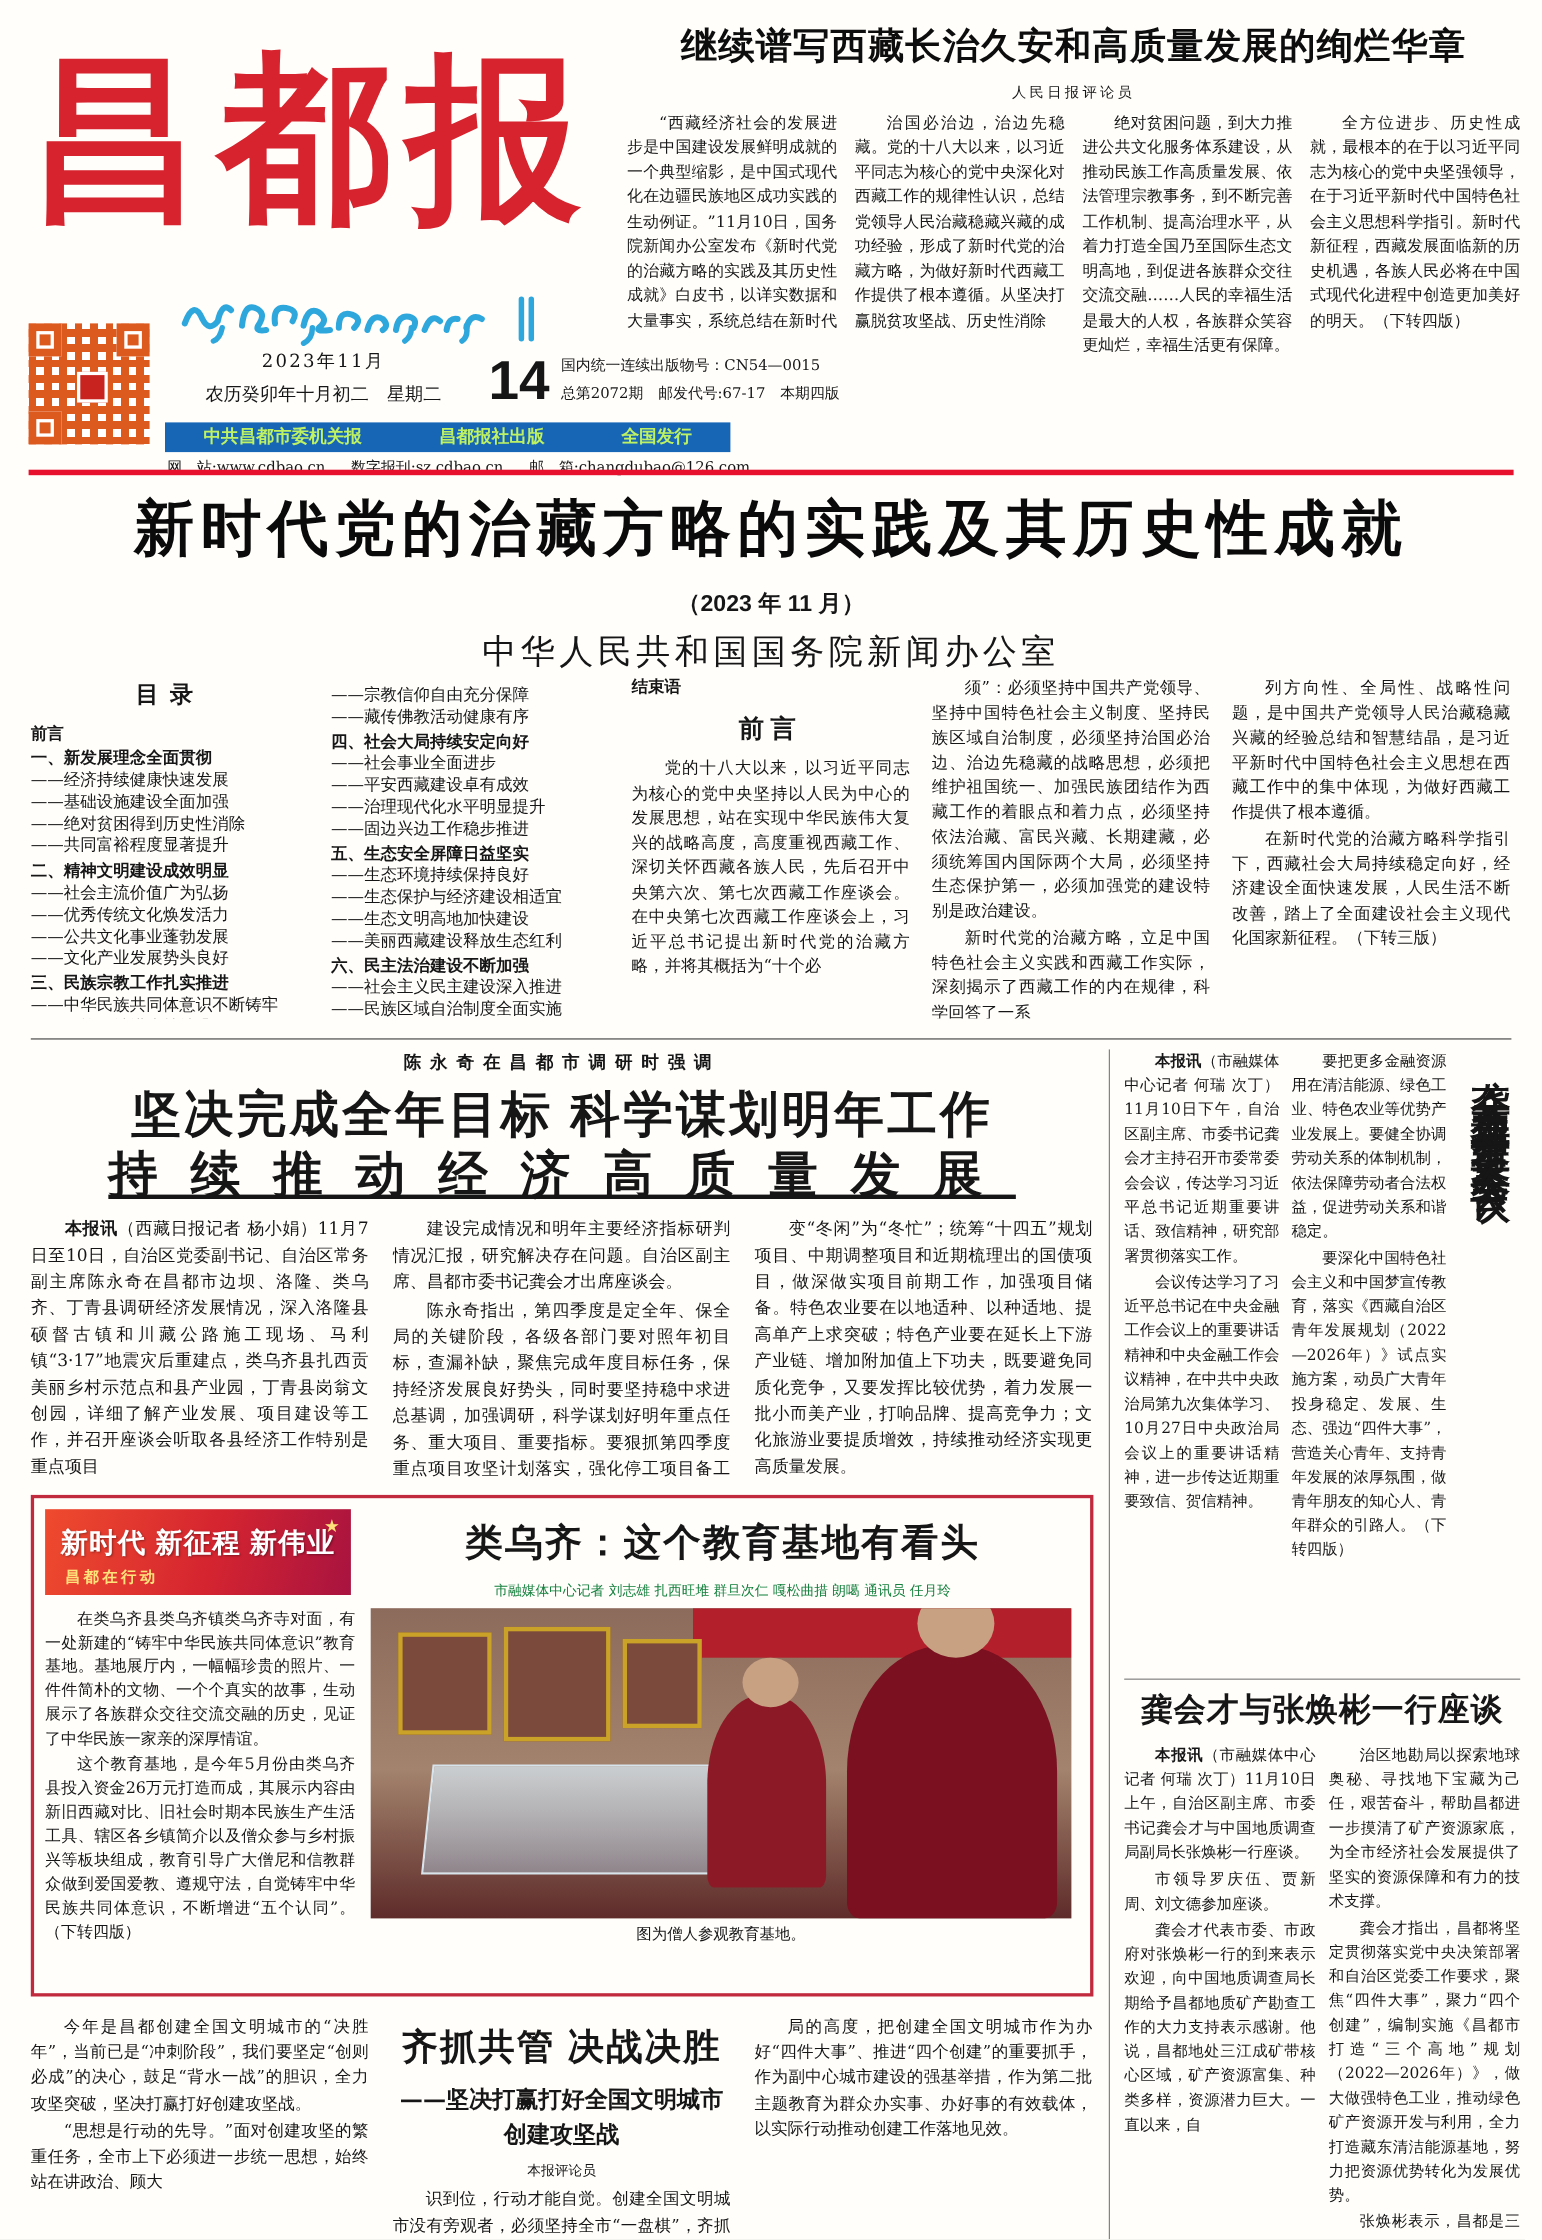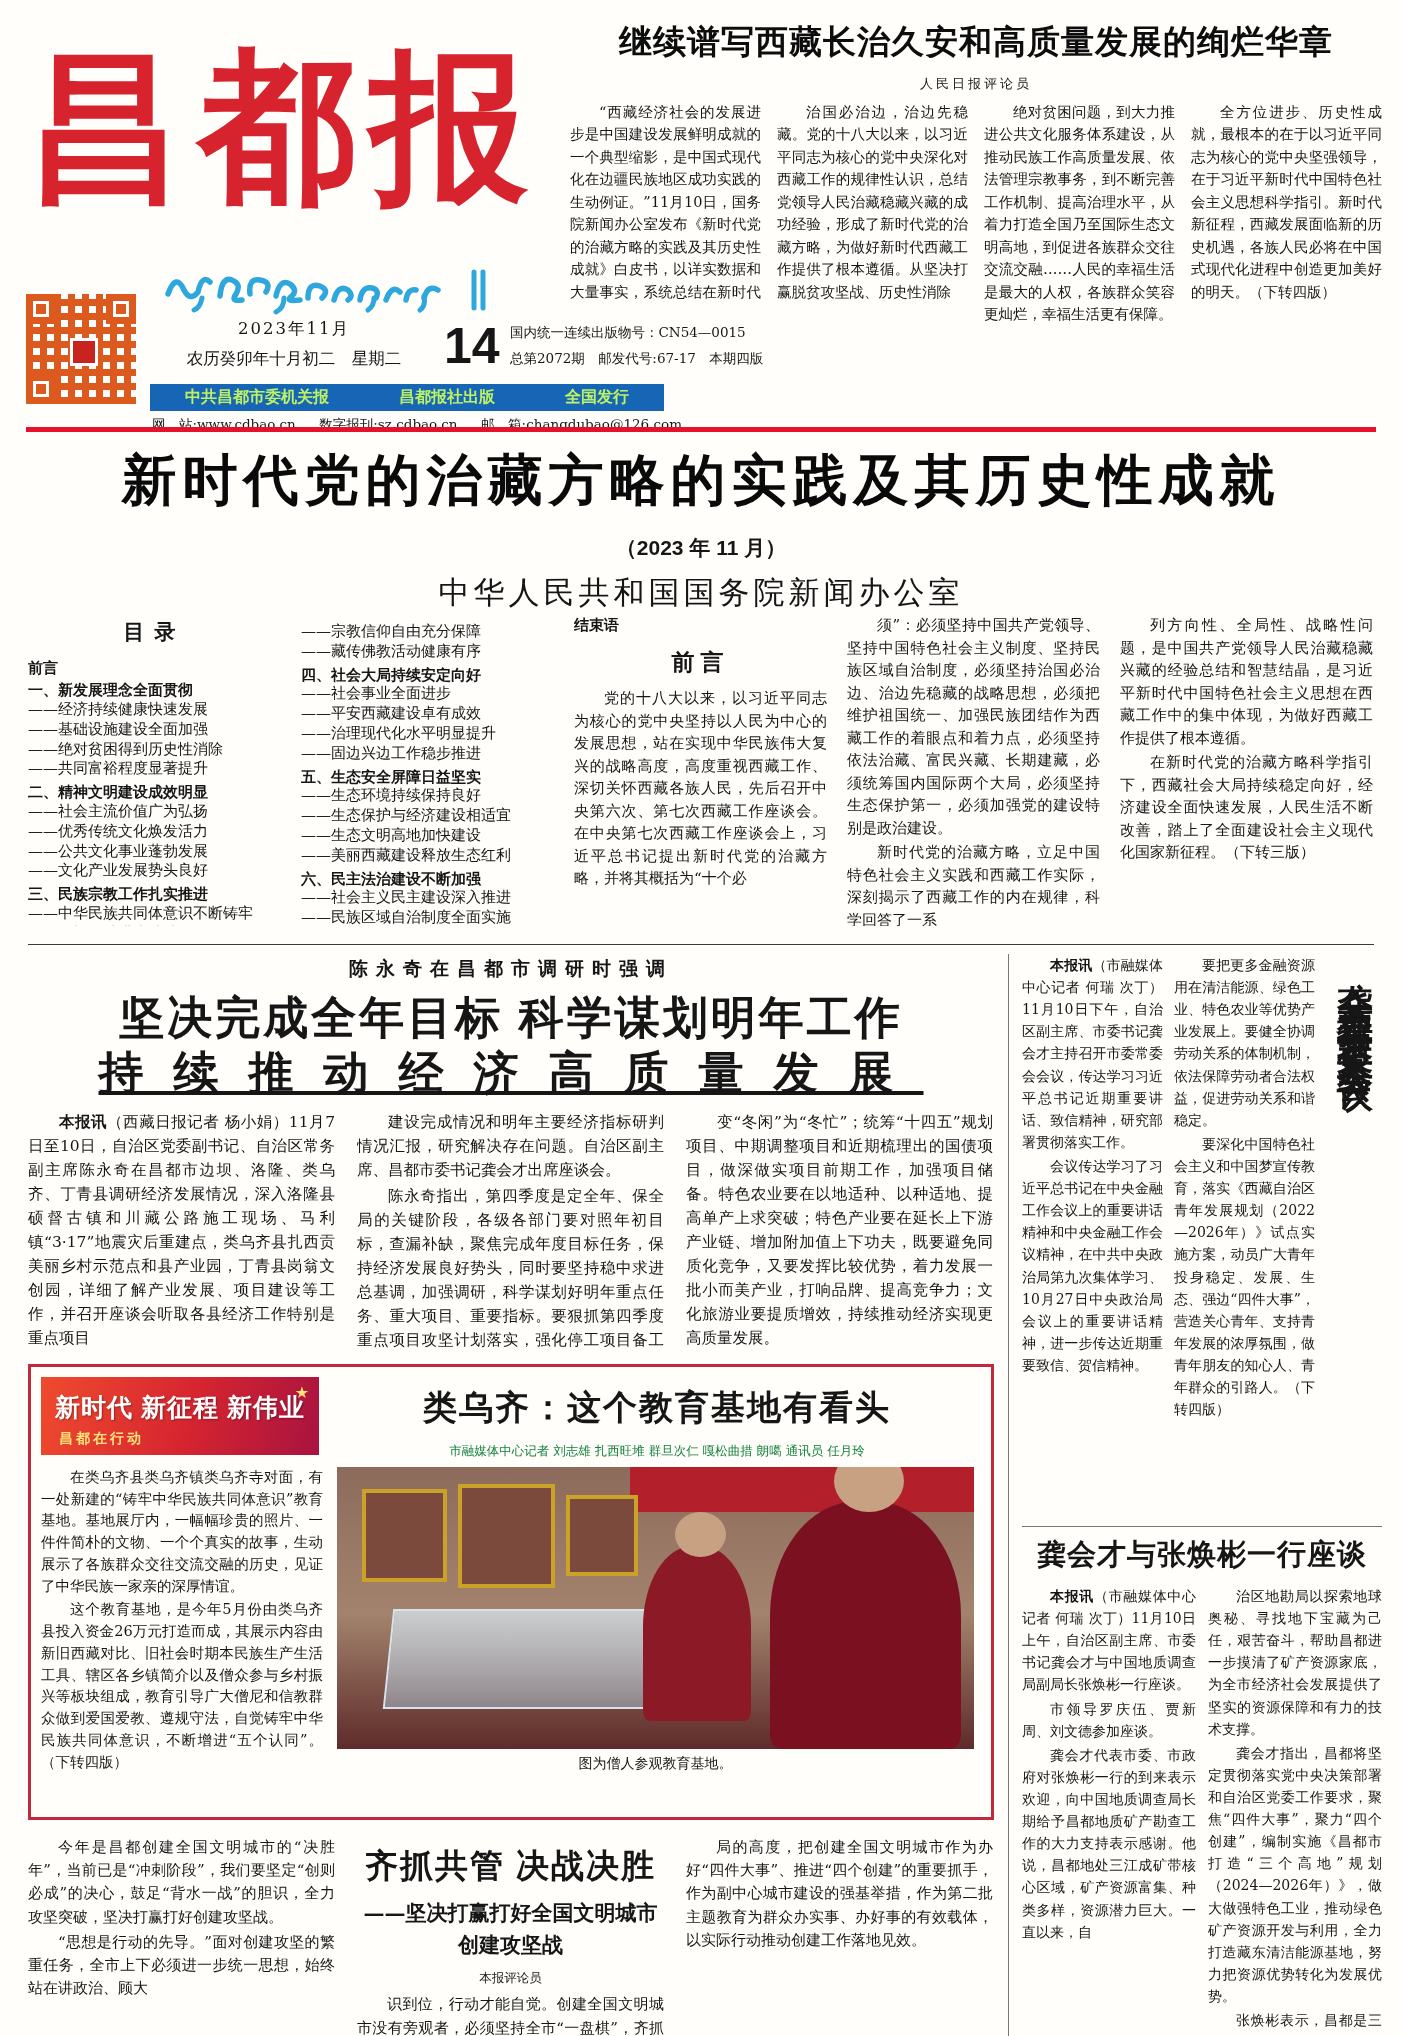--- a/index.html
+++ b/index.html
@@ -50,21 +50,21 @@
   .toc-title{text-align:center;font-weight:bold;font-size:21px;letter-spacing:10px;margin:2px 0 10px 0;}
   .toc p{text-indent:0;margin:0;line-height:1.32;font-size:15px;white-space:nowrap;}
   .toc p.toc-head{font-weight:bold;font-family:"Liberation Sans","DejaVu Sans",sans-serif;margin-top:3px;}
   .endword{font-weight:bold;font-family:"Liberation Sans","DejaVu Sans",sans-serif;font-size:15px;text-indent:0;}
   .preface-h{text-align:center;font-weight:bold;font-size:23px;margin:8px 0 8px 0;letter-spacing:6px;}
 
   .thinrule{left:28px;top:944px;width:1346px;height:1px;background:#3a3a3a;}
 
   
   .band-l{left:28px;top:954px;width:966px;}
-  .kicker{text-align:center;font-weight:bold;font-size:19px;letter-spacing:8px;margin:2px 0 10px 0;}
+  .kicker{text-align:center;font-weight:bold;font-size:16px;letter-spacing:8px;margin:2px 0 10px 0;}
   .bigh1{text-align:center;font-weight:900;font-size:45px;letter-spacing:3px;line-height:1.15;margin:0;}
   .bigh2{text-align:center;font-weight:900;font-size:45px;letter-spacing:30px;line-height:1.2;margin:2px 0 0 0;white-space:nowrap;text-decoration:underline;}
   .ccols{display:flex;gap:22px;margin-top:10px;height:240px;overflow:hidden;}
   .ccol{width:307px;font-size:15.5px;line-height:1.55;text-align:justify;overflow:hidden;}
 
   
   .redbox{margin-top:14px;border:3px solid #c12a3c;padding:10px;height:430px;position:relative;}
   .boxhead{display:flex;gap:14px;height:82px;}
   .banner{width:278px;height:78px;background:linear-gradient(105deg,#ef4b2e 0%,#d42430 55%,#a81340 100%);
     color:#fff;position:relative;overflow:hidden;flex:none;}
@@ -327,19 +327,19 @@
     <div class="hrule-r"></div>
     <div class="zt-h sans">龚会才与张焕彬一行座谈</div>
     <div class="zt-row">
       <div class="ztcol">
           <p><b>本报讯</b>（市融媒体中心记者 何瑞 次丁）11月10日上午，自治区副主席、市委书记龚会才与中国地质调查局副局长张焕彬一行座谈。</p>
           <p>市领导罗庆伍、贾新周、刘文德参加座谈。</p>
           <p>龚会才代表市委、市政府对张焕彬一行的到来表示欢迎，向中国地质调查局长期给予昌都地质矿产勘查工作的大力支持表示感谢。他说，昌都地处三江成矿带核心区域，矿产资源富集、种类多样，资源潜力巨大。一直以来，自</p>
         </div>
       <div class="ztcol">
           <p>治区地勘局以探索地球奥秘、寻找地下宝藏为己任，艰苦奋斗，帮助昌都进一步摸清了矿产资源家底，为全市经济社会发展提供了坚实的资源保障和有力的技术支撑。</p>
-          <p>龚会才指出，昌都将坚定贯彻落实党中央决策部署和自治区党委工作要求，聚焦“四件大事”，聚力“四个创建”，编制实施《昌都市打造“三个高地”规划（2024—2026年）》，做大做强特色工业，推动绿色矿产资源开发与利用，全力打造藏东清洁能源基地，努力把资源优势转化为发展优势。</p>
+          <p>龚会才指出，昌都将坚定贯彻落实党中央决策部署和自治区党委工作要求，聚焦“四件大事”，聚力“四个创建”，编制实施《昌都市打造“三个高地”规划（2022—2026年）》，做大做强特色工业，推动绿色矿产资源开发与利用，全力打造藏东清洁能源基地，努力把资源优势转化为发展优势。</p>
           <p>张焕彬表示，昌都是三江成矿带的重要组成部分，成矿条件优越、资源禀赋较好，中国地质调查局将与昌都深化合作，加大基础地质调查和矿产勘查力度，助力昌都经济社会高质量发展。</p>
         </div>
     </div>
   </div>
 
 </div>
 
 </body></html>

